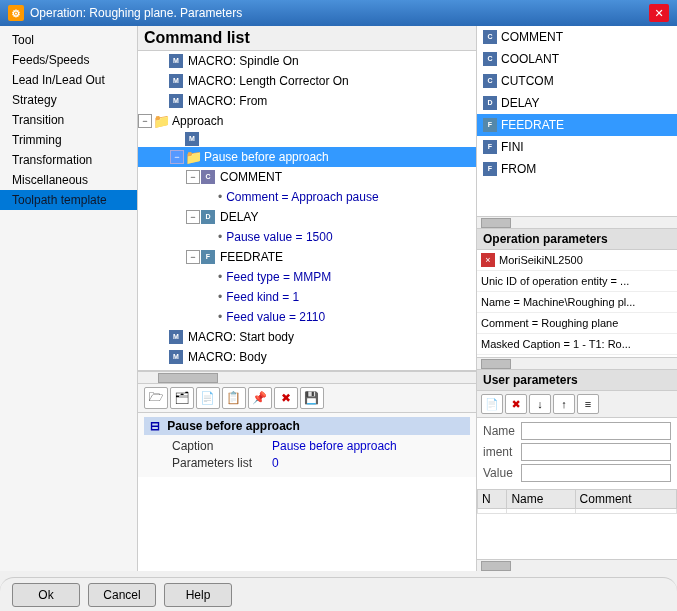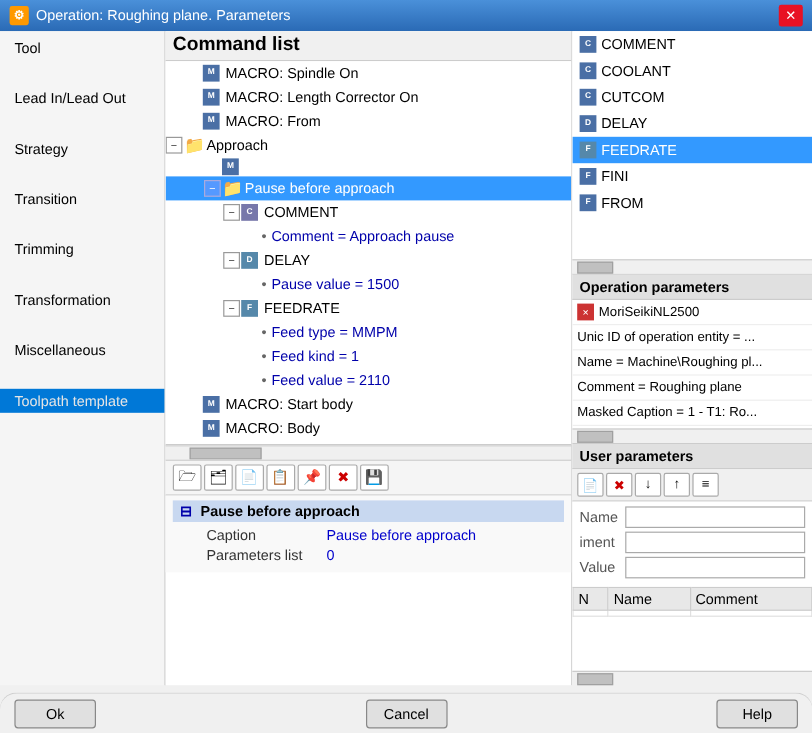--- a/index.html
+++ b/index.html
@@ -22,29 +22,28 @@
     .main-container { display: flex; height: calc(611px - 26px); }
 
     
     .left-nav {
       width: 138px;
       background: #f5f5f5;
       border-right: 1px solid #ccc;
       padding: 4px 0;
       display: flex;
       flex-direction: column;
-      gap: 22px;
     }
     .nav-item {
       padding: 3px 12px;
       cursor: pointer;
       color: #000;
       font-size: 12px;
     }
-    .nav-item.active { background: #0078d7; color: #e5e5e5; }
+    .nav-item.active { background: #0078d7; color: #0f172a; }
 
     
     .center-panel {
       flex: 1;
       display: flex;
       flex-direction: column;
       border-right: 1px solid #ccc;
       background: #fff;
     }
     .command-list-header {
@@ -263,21 +262,21 @@
     .user-scrollable::-webkit-scrollbar-track { background: #f0f0f0; }
     .user-scrollable::-webkit-scrollbar-thumb { background: #c0c0c0; border: 1px solid #a0a0a0; }
 
     
     .bottom-bar {
       height: 34px;
       background: #f0f0f0;
       border-top: 1px solid #ccc;
       display: flex;
       align-items: center;
-      justify-content: space-between;
+      justify-content: flex-start;
       padding: 0 12px;
       gap: 8px;
       position: absolute;
       bottom: 0;
       left: 0;
       right: 0;
       border-radius: 14px;
     }
     .bottom-btn {
       width: 68px;
@@ -302,20 +301,21 @@
       <div class="title-bar-icon">⚙</div>
       <span class="title-bar-title">Operation: Roughing plane. Parameters</span>
     </div>
     <button class="close-btn">✕</button>
   </div>
 
   <div class="main-container" style="height: 545px;">
 
     <div class="left-nav">
       <div class="nav-item">Tool</div>
+      <div class="nav-item">Feeds/Speeds</div>
       <div class="nav-item">Lead In/Lead Out</div>
       <div class="nav-item">Strategy</div>
       <div class="nav-item">Transition</div>
       <div class="nav-item">Trimming</div>
       <div class="nav-item">Transformation</div>
       <div class="nav-item">Miscellaneous</div>
       <div class="nav-item active">Toolpath template</div>
     </div>
 
     <div class="center-panel">

